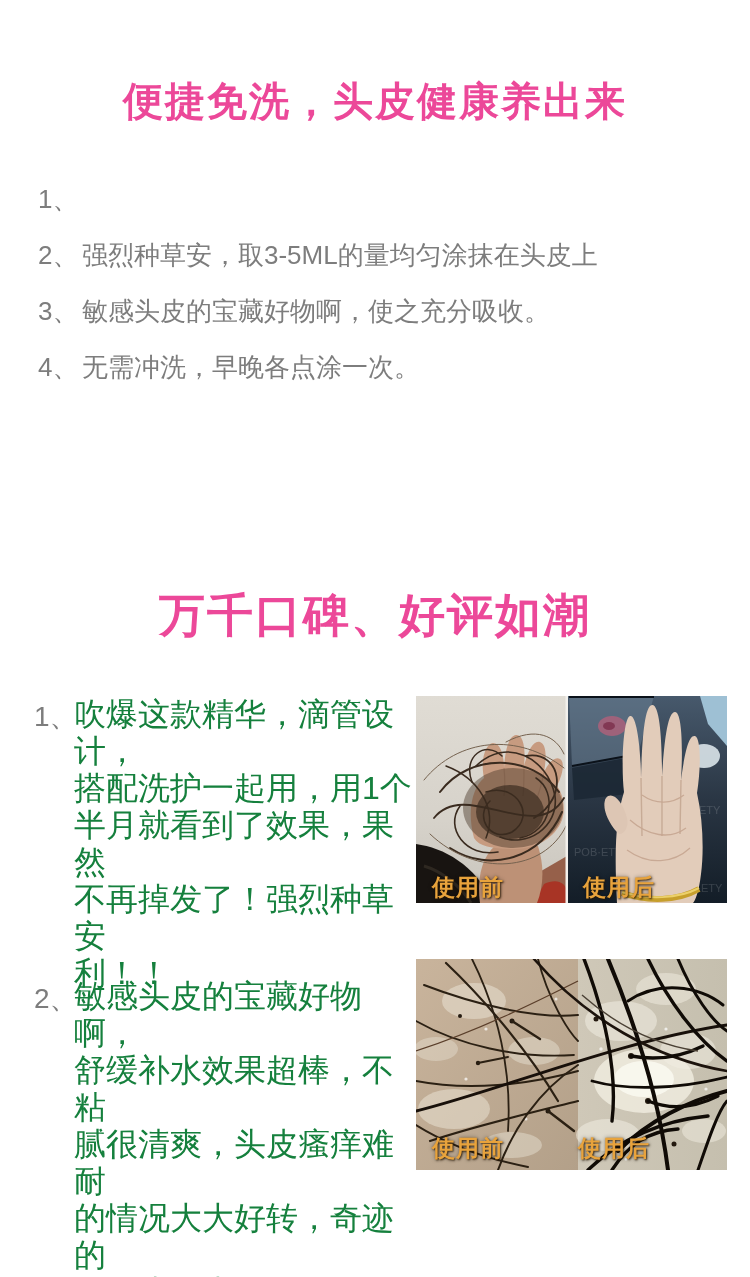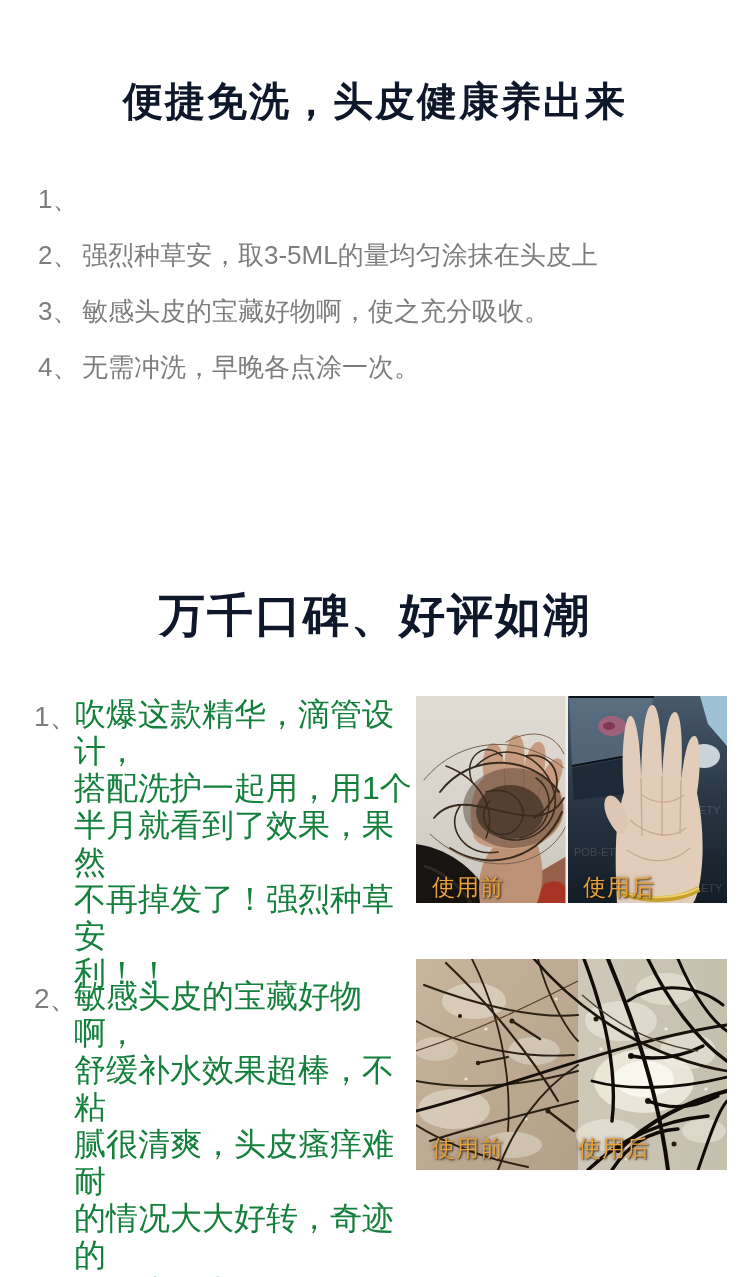--- a/index.html
+++ b/index.html
@@ -2,21 +2,21 @@
 <html><head>
 <meta charset="utf-8">
 <style>
   html,body { margin:0; padding:0; background:#ffffff; }
   .page {
     position:relative; width:750px; height:1277px; background:#ffffff;
     overflow:hidden; font-family:"Liberation Sans", sans-serif;
   }
   .sec-title {
     position:absolute; left:0; width:750px; text-align:center;
-    font-weight:bold; color:#0f172a;
+    font-weight:bold; color:#ec4899;
   }
   .title1 { top:76px; font-size:40px; line-height:50px; letter-spacing:2px; }
   .title2 { top:586px; font-size:46px; line-height:58px; letter-spacing:2px; }
   .step {
     position:absolute; left:38px; display:flex;
     font-size:26px; line-height:34px; color:#7D7D7D;
   }
   .step .num { width:44px; flex:none; }
   .rev-num {
     position:absolute; left:34px; font-size:28px; color:#7D7D7D;
@@ -24,21 +24,21 @@
   .rev-text {
     position:absolute; left:74px; width:350px;
     font-size:32px; line-height:37px; color:#15803d;
     white-space:pre-line;
   }
   .ba-img { position:absolute; overflow:hidden; background:#d8d4cc; }
   #img1 { left:416px; top:696px; width:311px; height:207px; }
   #img2 { left:416px; top:959px; width:311px; height:211px; }
   .ba-img svg { display:block; width:100%; height:100%; }
   .ba-label {
-    position:absolute; font-size:23px; font-weight:normal; letter-spacing:1px;
+    position:absolute; font-size:23px; font-weight:bold; letter-spacing:1px;
     color:#E8A33C;
     text-shadow:1px 1px 2px rgba(40,24,4,0.85), 0 0 4px rgba(0,0,0,0.4);
   }
 </style>
 </head>
 <body>
 
 <div class="page">
 
   <div class="sec-title title1">便捷免洗，头皮健康养出来</div>

